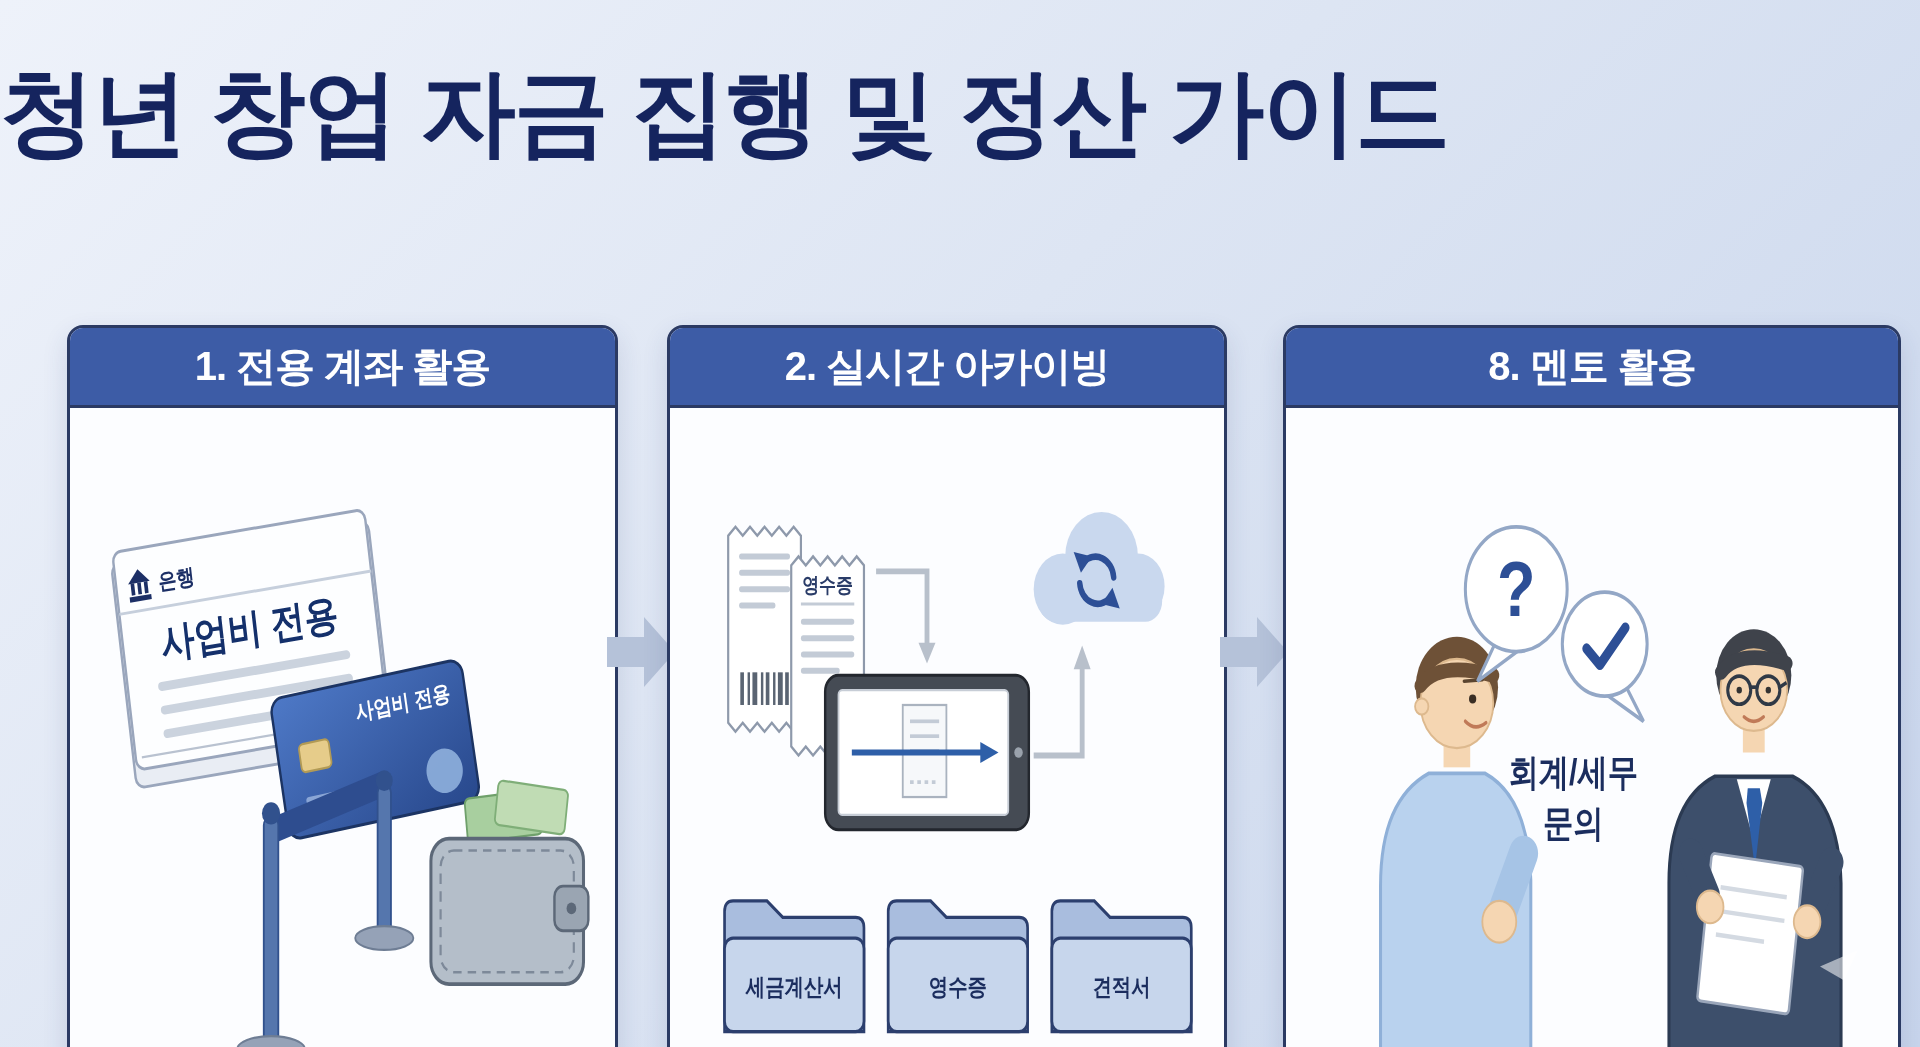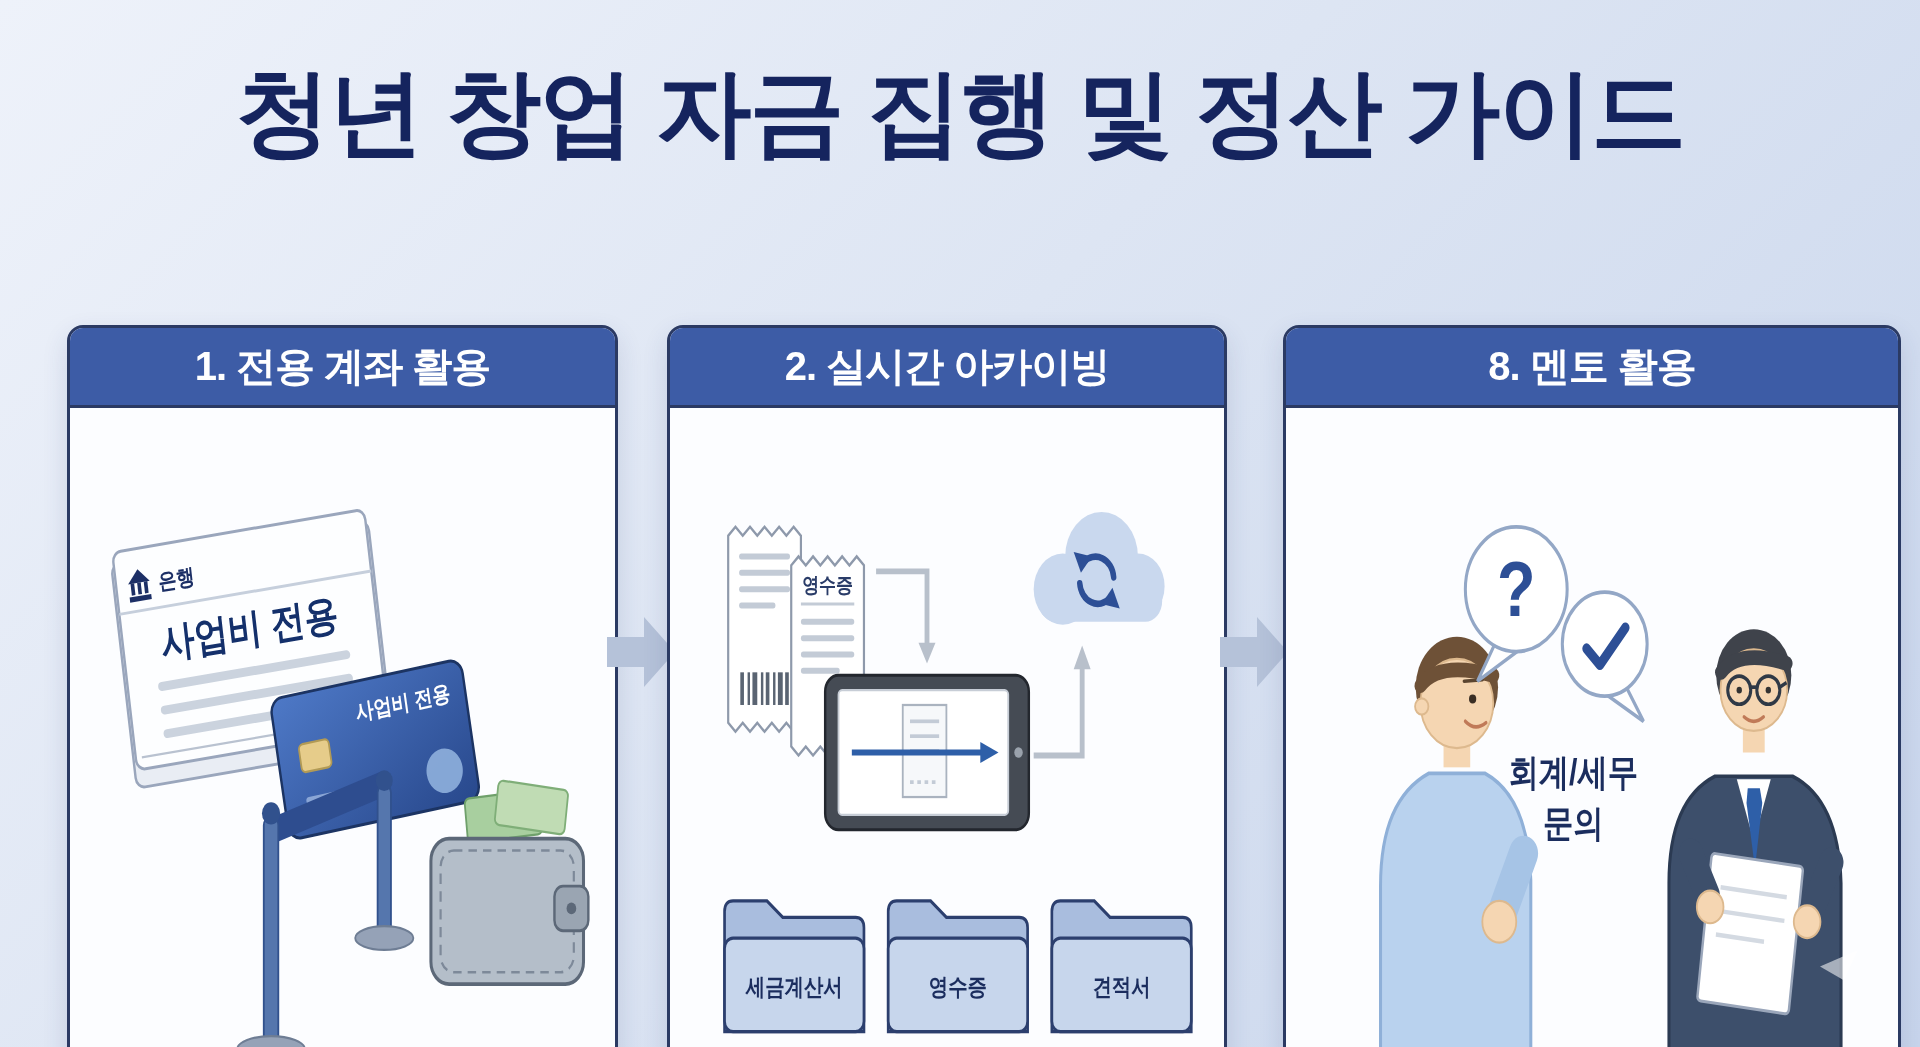--- a/index.html
+++ b/index.html
@@ -4,21 +4,21 @@
 <style>
   * { box-sizing: border-box; }
   html, body { margin: 0; padding: 0; background: #d8e1f0; }
   .canvas {
     position: relative; width: 1920px; height: 1047px; overflow: hidden;
     background: linear-gradient(135deg, #eef2fa 0%, #dde5f3 45%, #c8d5ec 100%);
     font-family: "Liberation Sans", "DejaVu Sans", sans-serif;
   }
   .title {
     position: absolute; top: 50px; left: 0; width: 100%; margin: 0;
-    text-align: center; font-size: 95px; font-weight: 800;
+    font-size: 95px; font-weight: 800;
     color: #15245e; letter-spacing: -2px;
   }
   .panel {
     position: absolute; top: 290px; height: 821px;
     background: #fcfdff; border: 3px solid #2b3a63; border-radius: 16px;
     overflow: hidden; box-shadow: 0 10px 26px rgba(40,60,110,.14); margin-top: 35px;
   }
   .panel-header {
     height: 80px; background: #3d5ca6; border-bottom: 3px solid #2b3a63;
     display: flex; align-items: center; justify-content: center;

